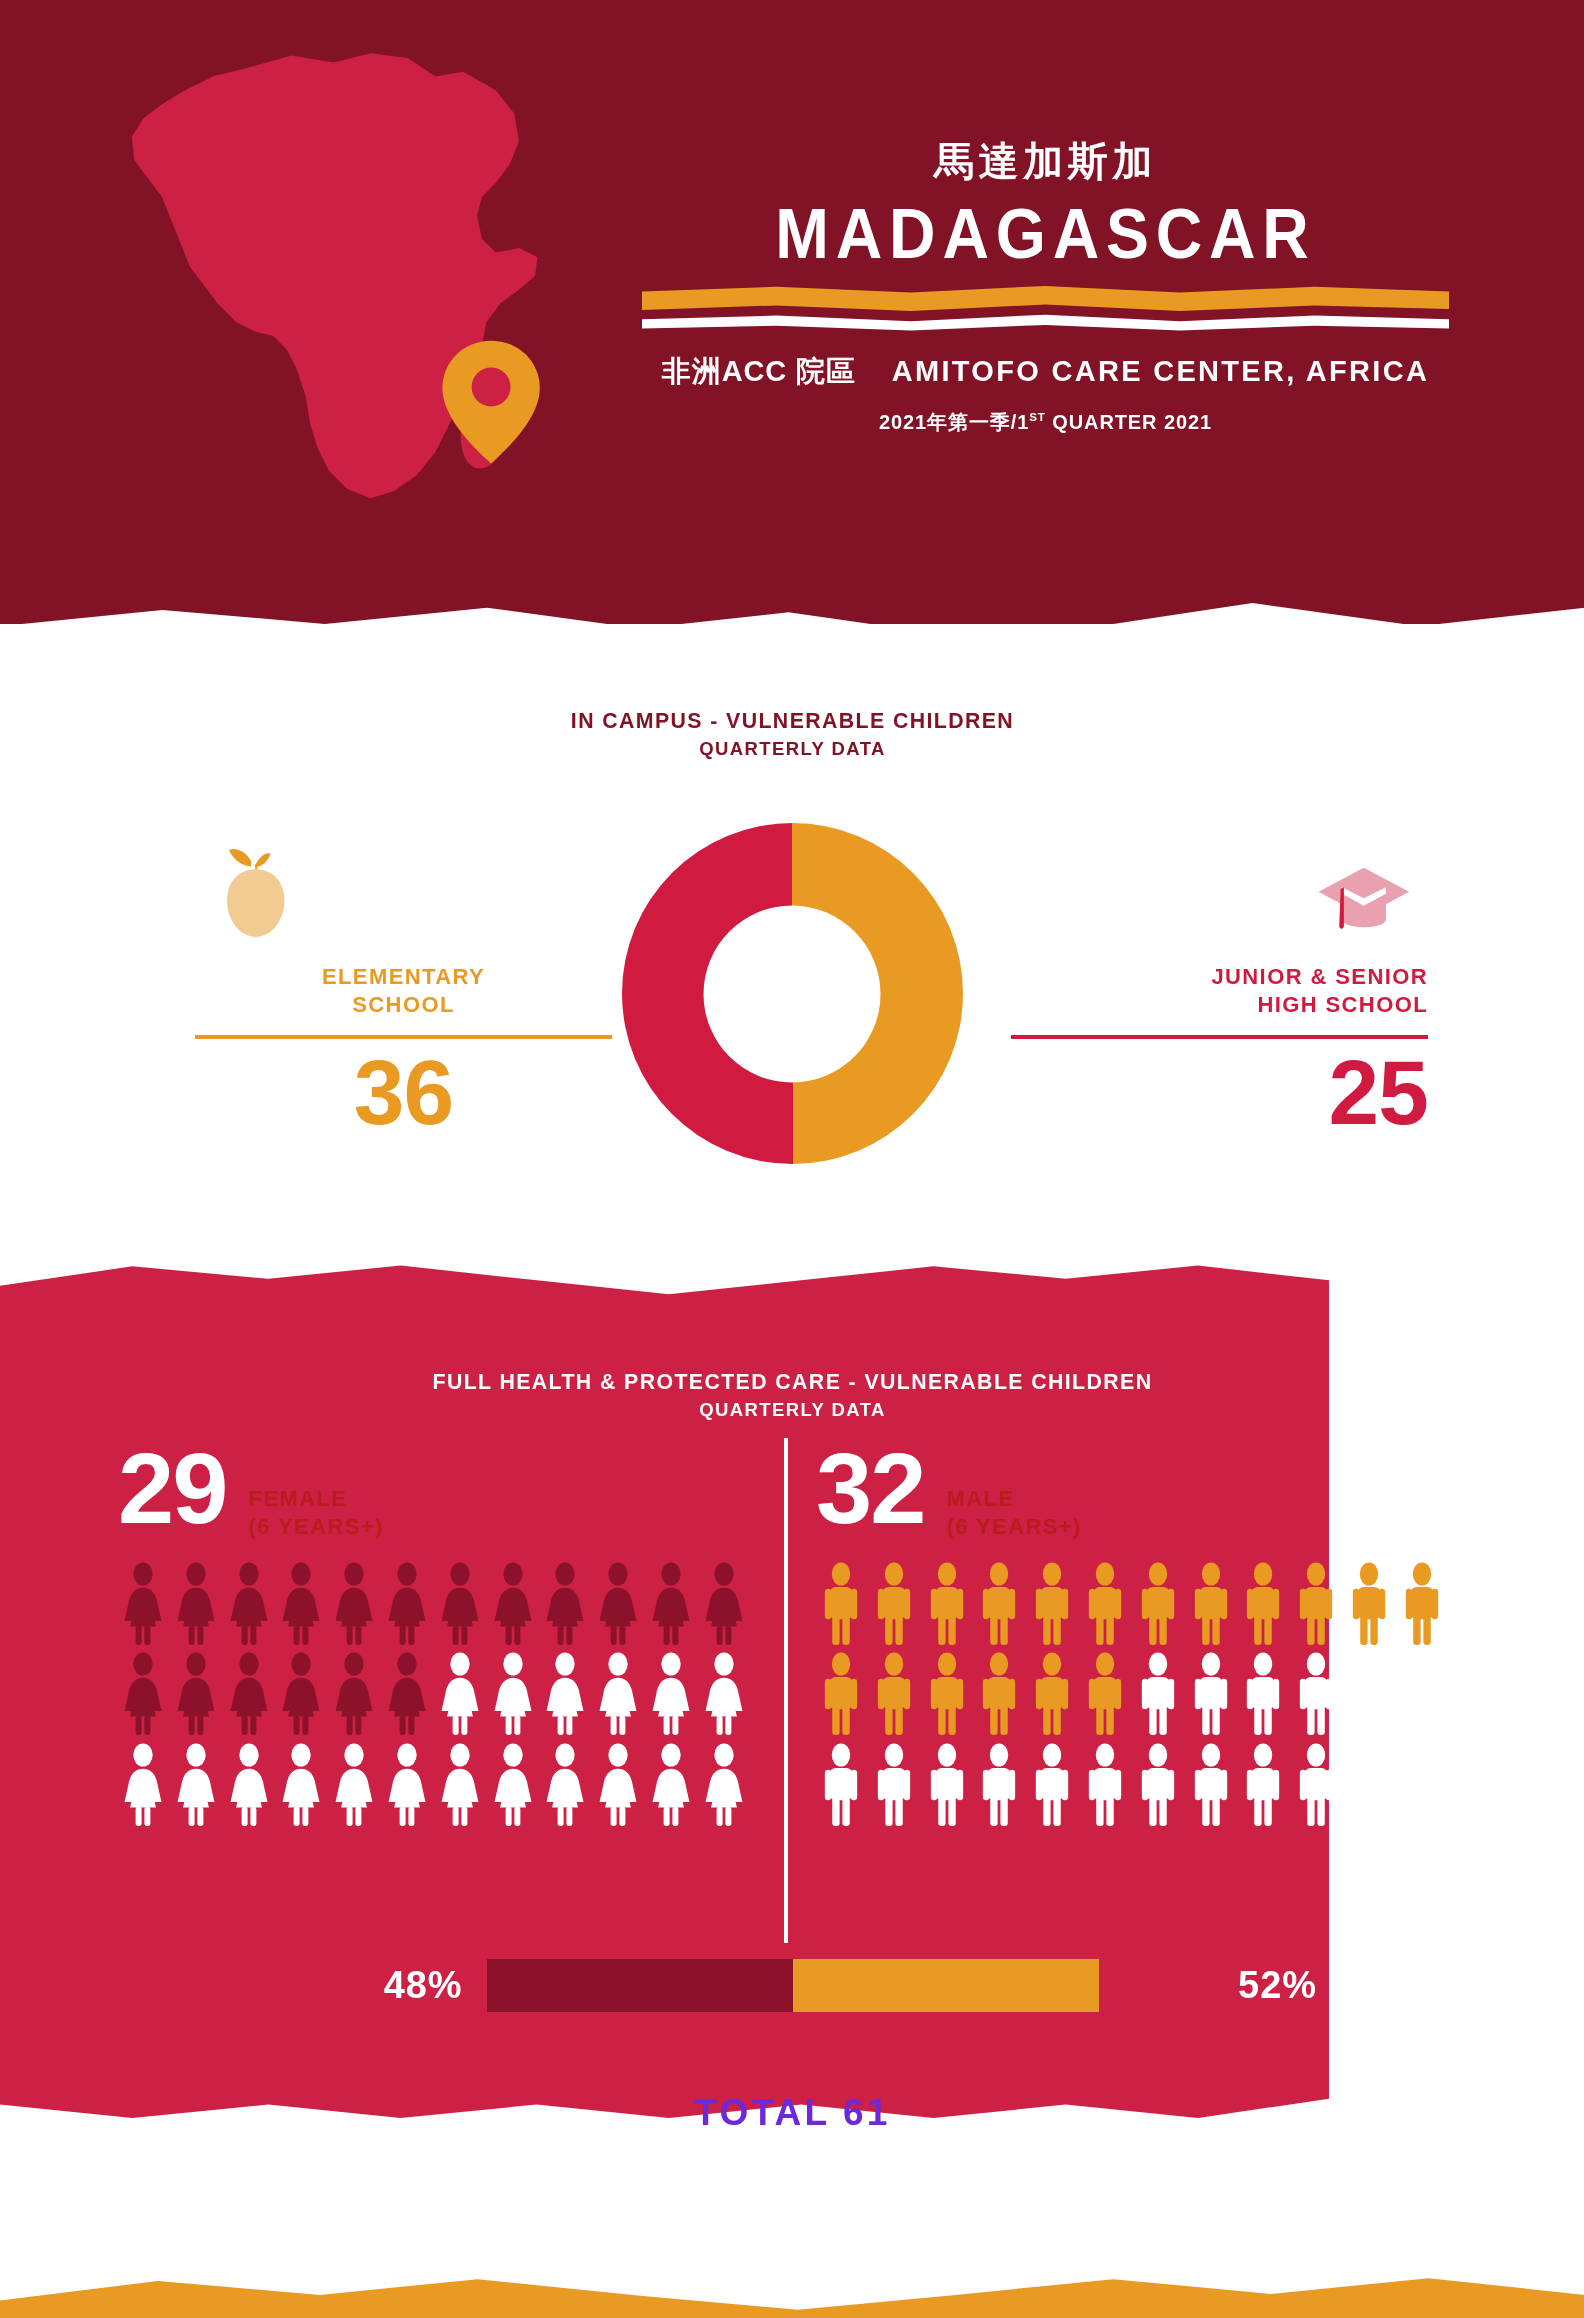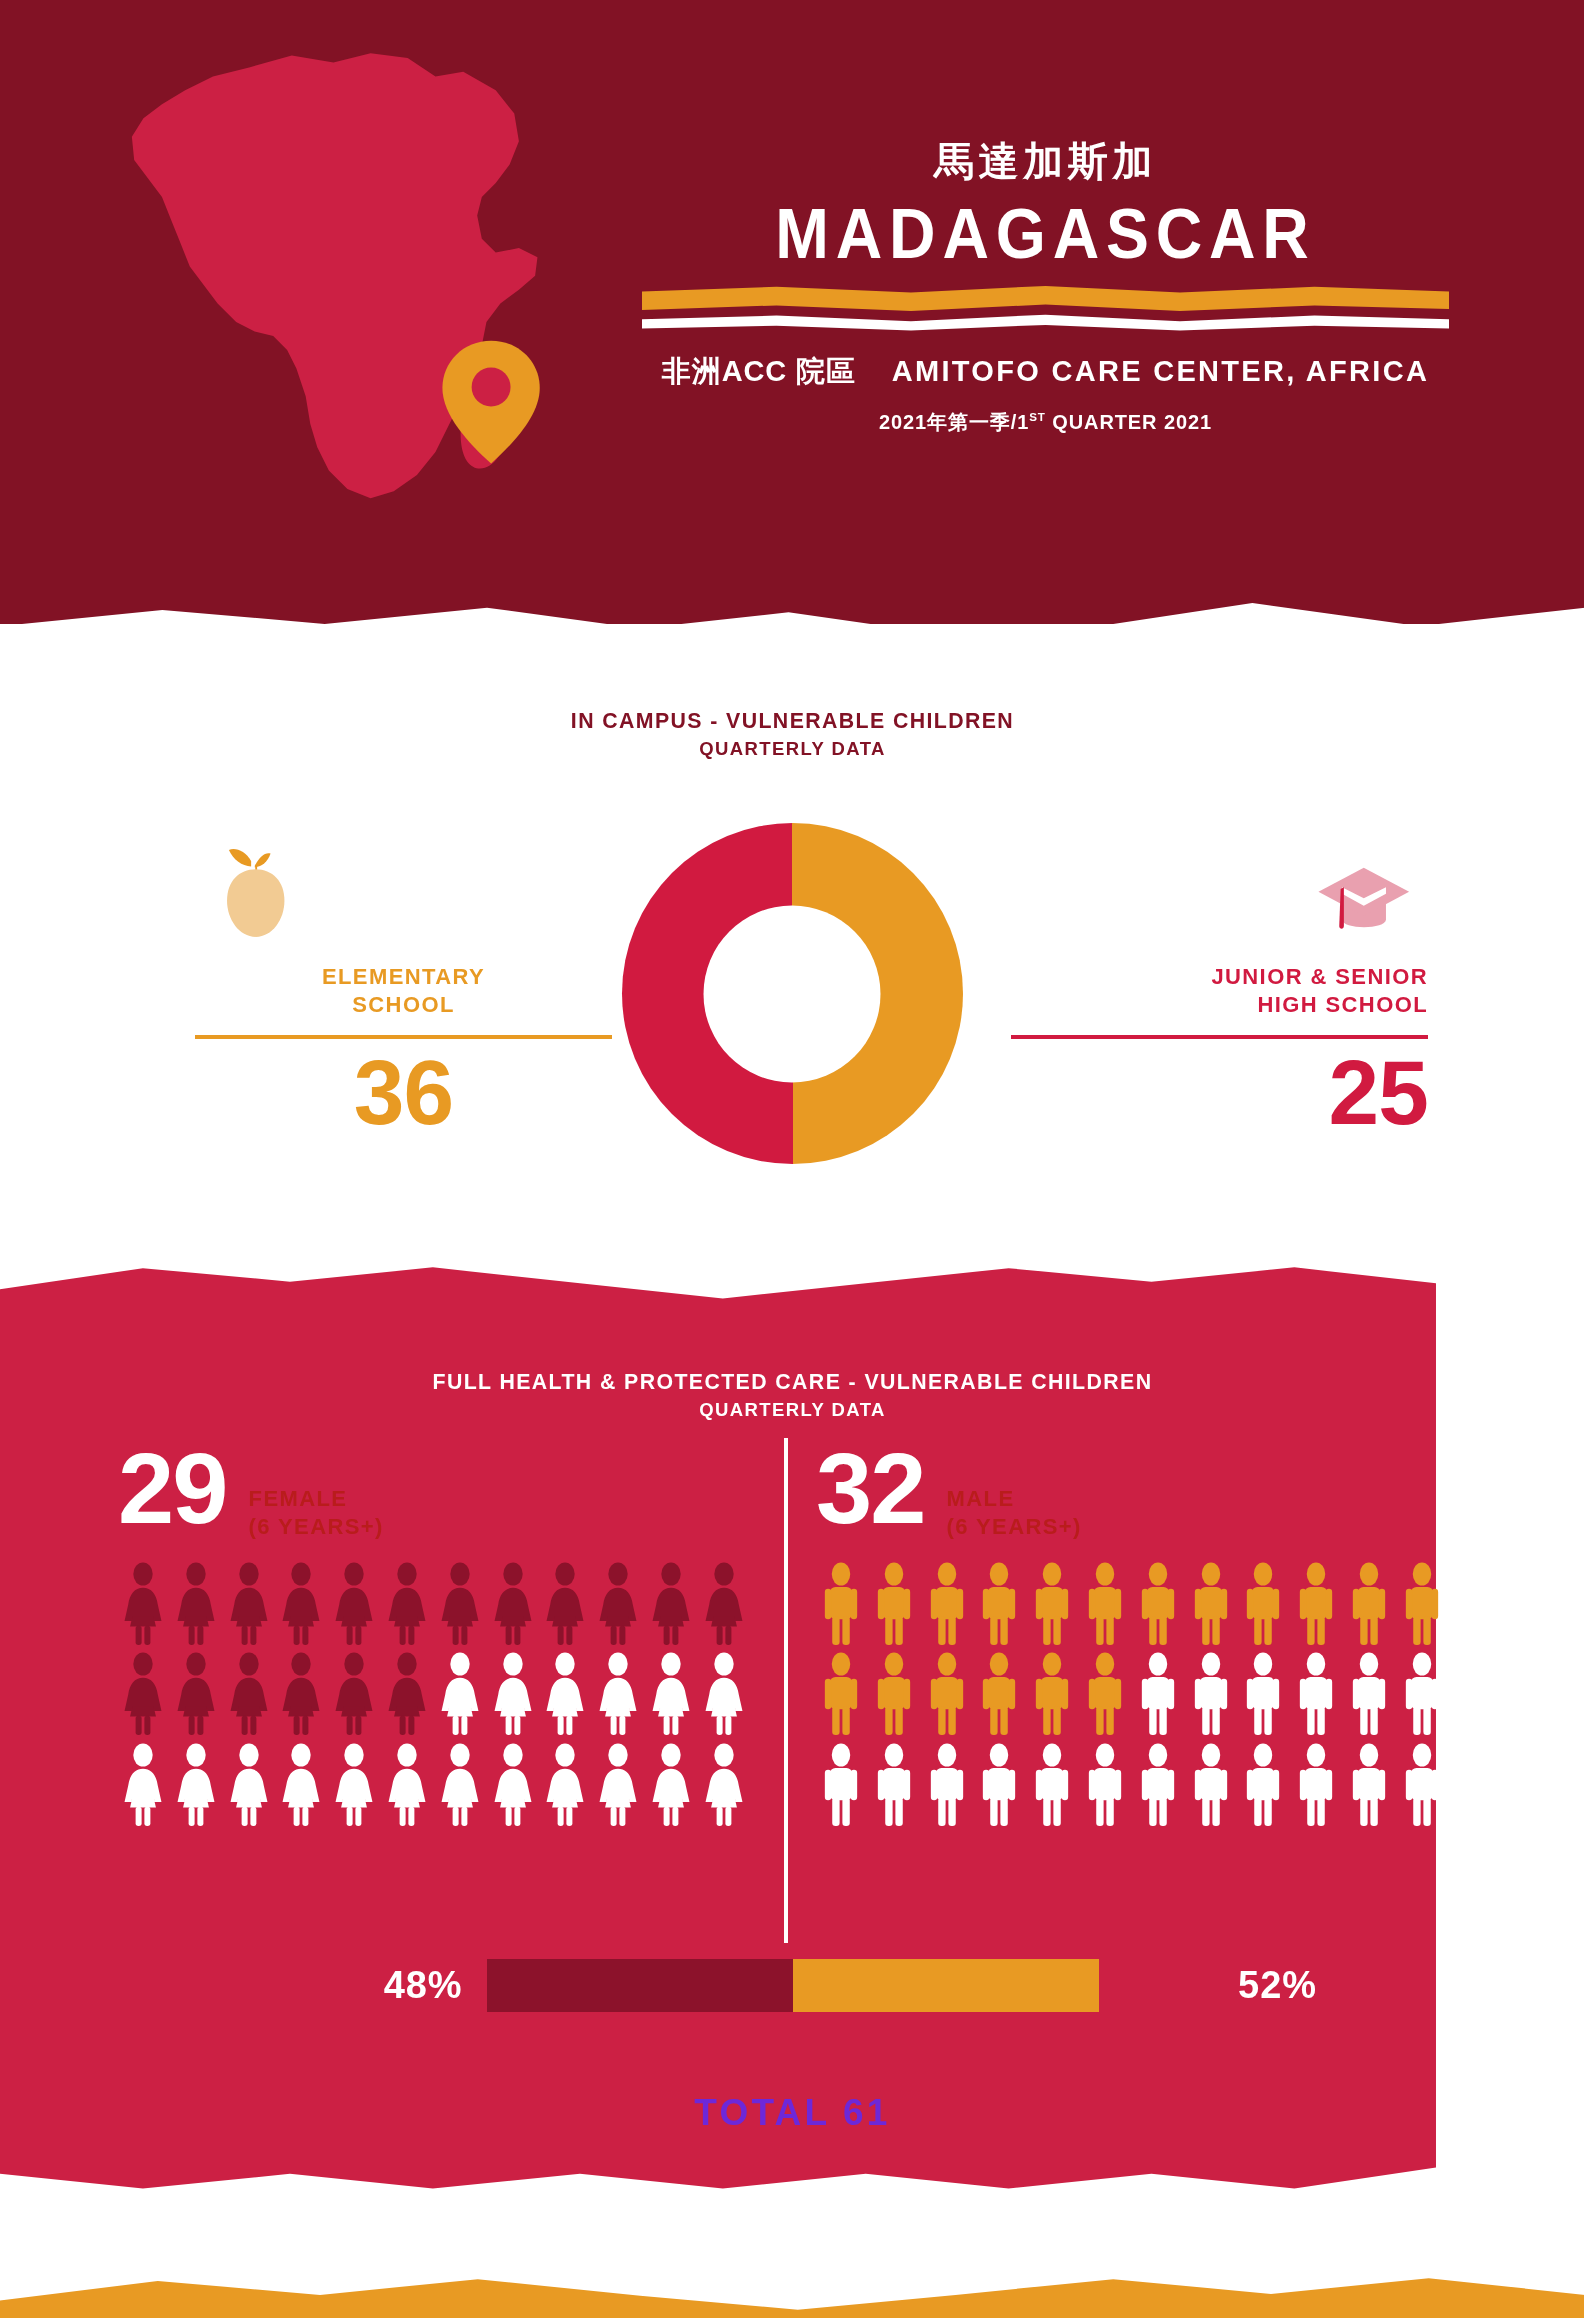--- a/index.html
+++ b/index.html
@@ -88,21 +88,21 @@
     font-family:"Liberation Sans Narrow","Liberation Sans",sans-serif;
     letter-spacing:-0.9px;
   }
   .c-orange{ color:#E89A23; }
   .c-crimson{ color:#D11A40; }
   .bg-orange{ background:#E89A23; }
   .bg-crimson{ background:#D11A40; }
 
   
   #health-section{
-    position:absolute; left:0; top:1243px; width:1436px; height:1048px;
+    position:absolute; left:0; top:1243px; width:1329px; height:1048px;
   }
   #health-head{ position:absolute; left:0; top:125px; width:1585px; color:#fff; }
 
   #center-divider{
     position:absolute; left:784px; top:195px; width:4.2px; height:505px;
     background:#ffffff;
   }
 
   .gender-block{ position:absolute; top:199px; }
   #female-block{ left:118px; width:640px; }

